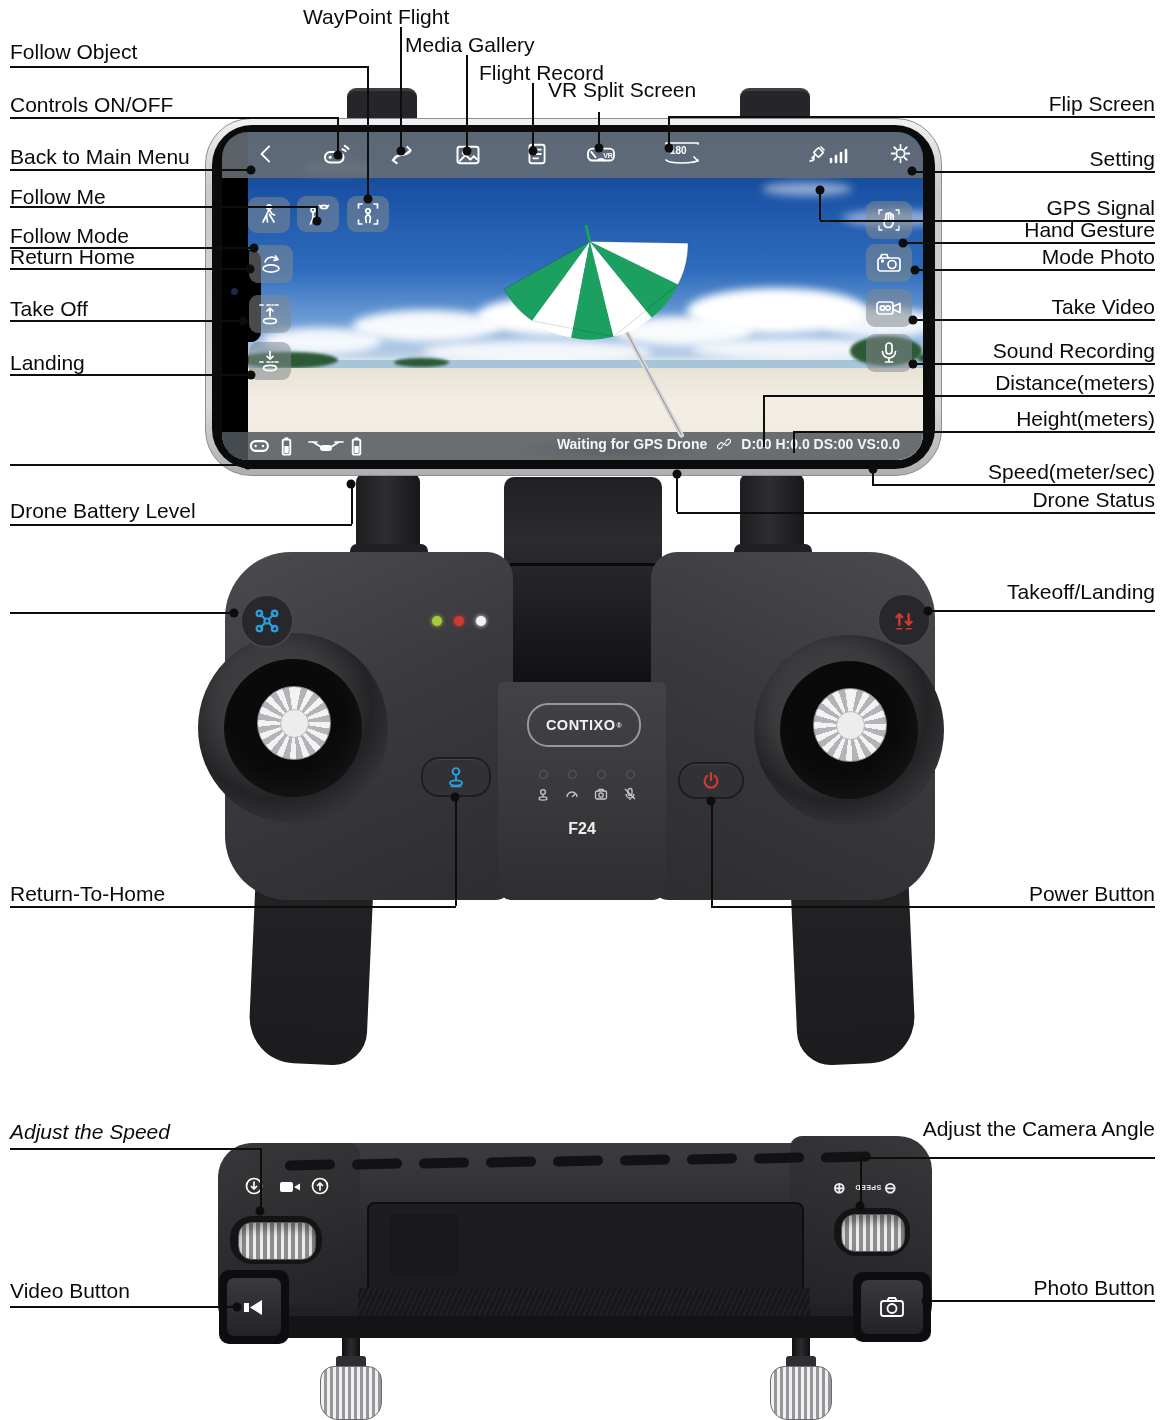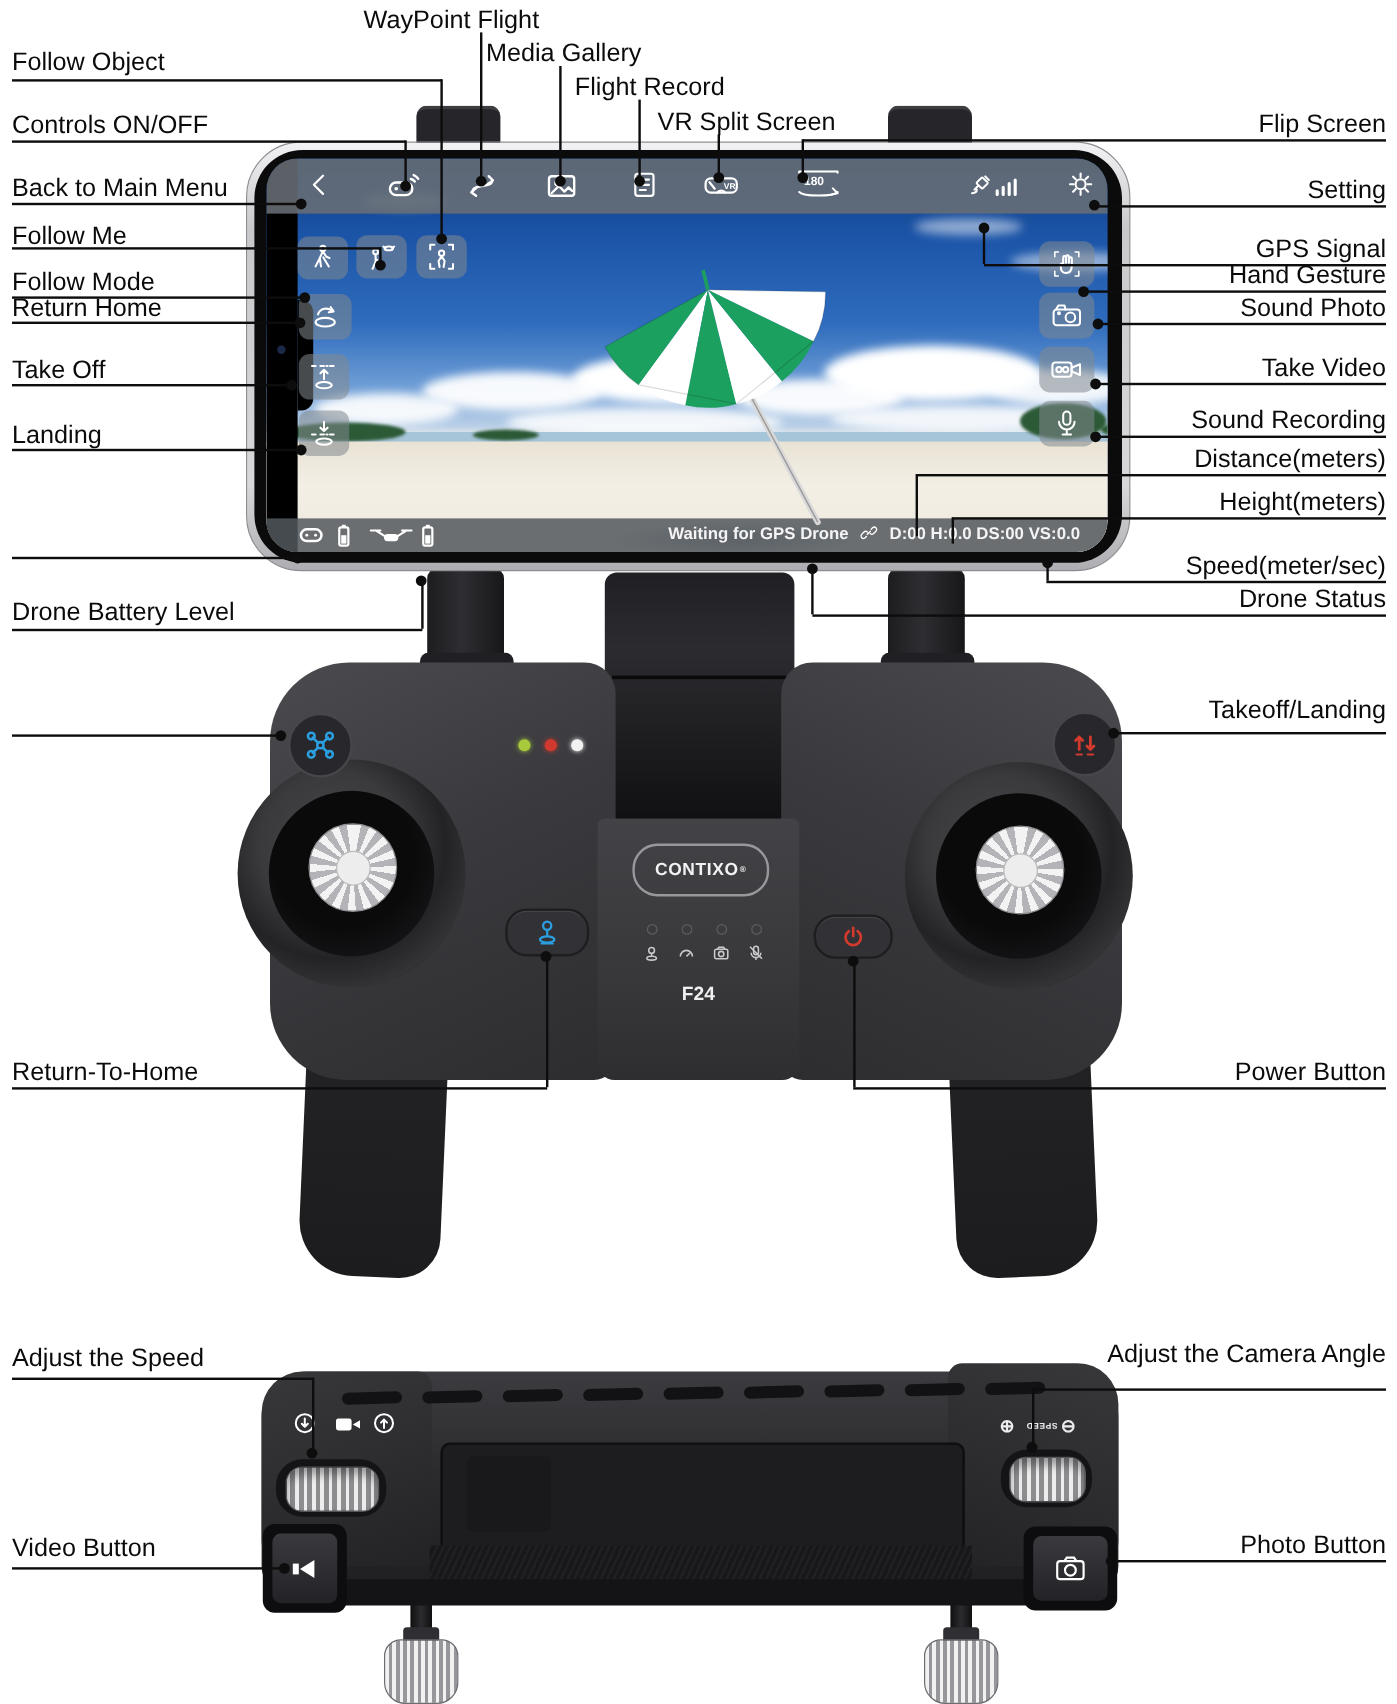--- a/index.html
+++ b/index.html
@@ -509,36 +509,36 @@
     <div class="lbl" style="left: 10px; top: 145px;">Back to Main Menu</div>
     <div class="lbl" style="left: 10px; top: 185px;">Follow Me</div>
     <div class="lbl" style="left: 10px; top: 224px;">Follow Mode</div>
     <div class="lbl" style="left: 10px; top: 245px;">Return Home</div>
     <div class="lbl" style="left: 10px; top: 297px;">Take Off</div>
     <div class="lbl" style="left: 10px; top: 351px;">Landing</div>
     <div class="lbl" style="left: 10px; top: 499px;">Drone Battery Level</div>
     <div class="lbl" style="left: 303px; top: 5px;">WayPoint Flight</div>
     <div class="lbl" style="left: 405px; top: 33px;">Media Gallery</div>
     <div class="lbl" style="left: 479px; top: 61px;">Flight Record</div>
-    <div class="lbl" style="left: 548px; top: 90px;">VR Split Screen</div>
+    <div class="lbl" style="left: 548px; top: 78px;">VR Split Screen</div>
     <div class="lbl r" style="right: 9px; top: 92px;">Flip Screen</div>
     <div class="lbl r" style="right: 9px; top: 147px;">Setting</div>
     <div class="lbl r" style="right: 9px; top: 196px;">GPS Signal</div>
     <div class="lbl r" style="right: 9px; top: 218px;">Hand Gesture</div>
-    <div class="lbl r" style="right: 9px; top: 245px;">Sound Photo</div>
+    <div class="lbl r" style="right: 9px; top: 245px;">Mode Photo</div>
     <div class="lbl r" style="right: 9px; top: 295px;">Take Video</div>
     <div class="lbl r" style="right: 9px; top: 339px;">Sound Recording</div>
     <div class="lbl r" style="right: 9px; top: 371px;">Distance(meters)</div>
     <div class="lbl r" style="right: 9px; top: 407px;">Height(meters)</div>
     <div class="lbl r" style="right: 9px; top: 460px;">Speed(meter/sec)</div>
     <div class="lbl r" style="right: 9px; top: 488px;">Drone Status</div>
     <div class="lbl r" style="right: 9px; top: 580px;">Takeoff/Landing</div>
     <div class="lbl" style="left: 10px; top: 882px;">Return-To-Home</div>
     <div class="lbl r" style="right: 9px; top: 882px;">Power Button</div>
-    <div class="lbl" style="left: 10px; top: 1120px;">Adjust the Speed</div>
+    <div class="lbl" style="left: 10px; top: 1120px; font-style: italic;">Adjust the Speed</div>
     <div class="lbl r" style="right: 9px; top: 1117px;">Adjust the Camera Angle</div>
     <div class="lbl" style="left: 10px; top: 1279px;">Video Button</div>
     <div class="lbl r" style="right: 9px; top: 1276px;">Photo Button</div>
     <div class="ln" style="left: 10px; top: 66px; width: 358px; height: 2px;"></div>
     <div class="ln" style="left: 367px; top: 66px; width: 2px; height: 132px;"></div>
     <div class="ln" style="left: 10px; top: 117px; width: 328px; height: 2px;"></div>
     <div class="ln" style="left: 337px; top: 117px; width: 2px; height: 36px;"></div>
     <div class="ln" style="left: 10px; top: 169px; width: 240px; height: 2px;"></div>
     <div class="ln" style="left: 10px; top: 206px; width: 307px; height: 2px;"></div>
     <div class="ln" style="left: 316px; top: 206px; width: 2px; height: 14px;"></div>

